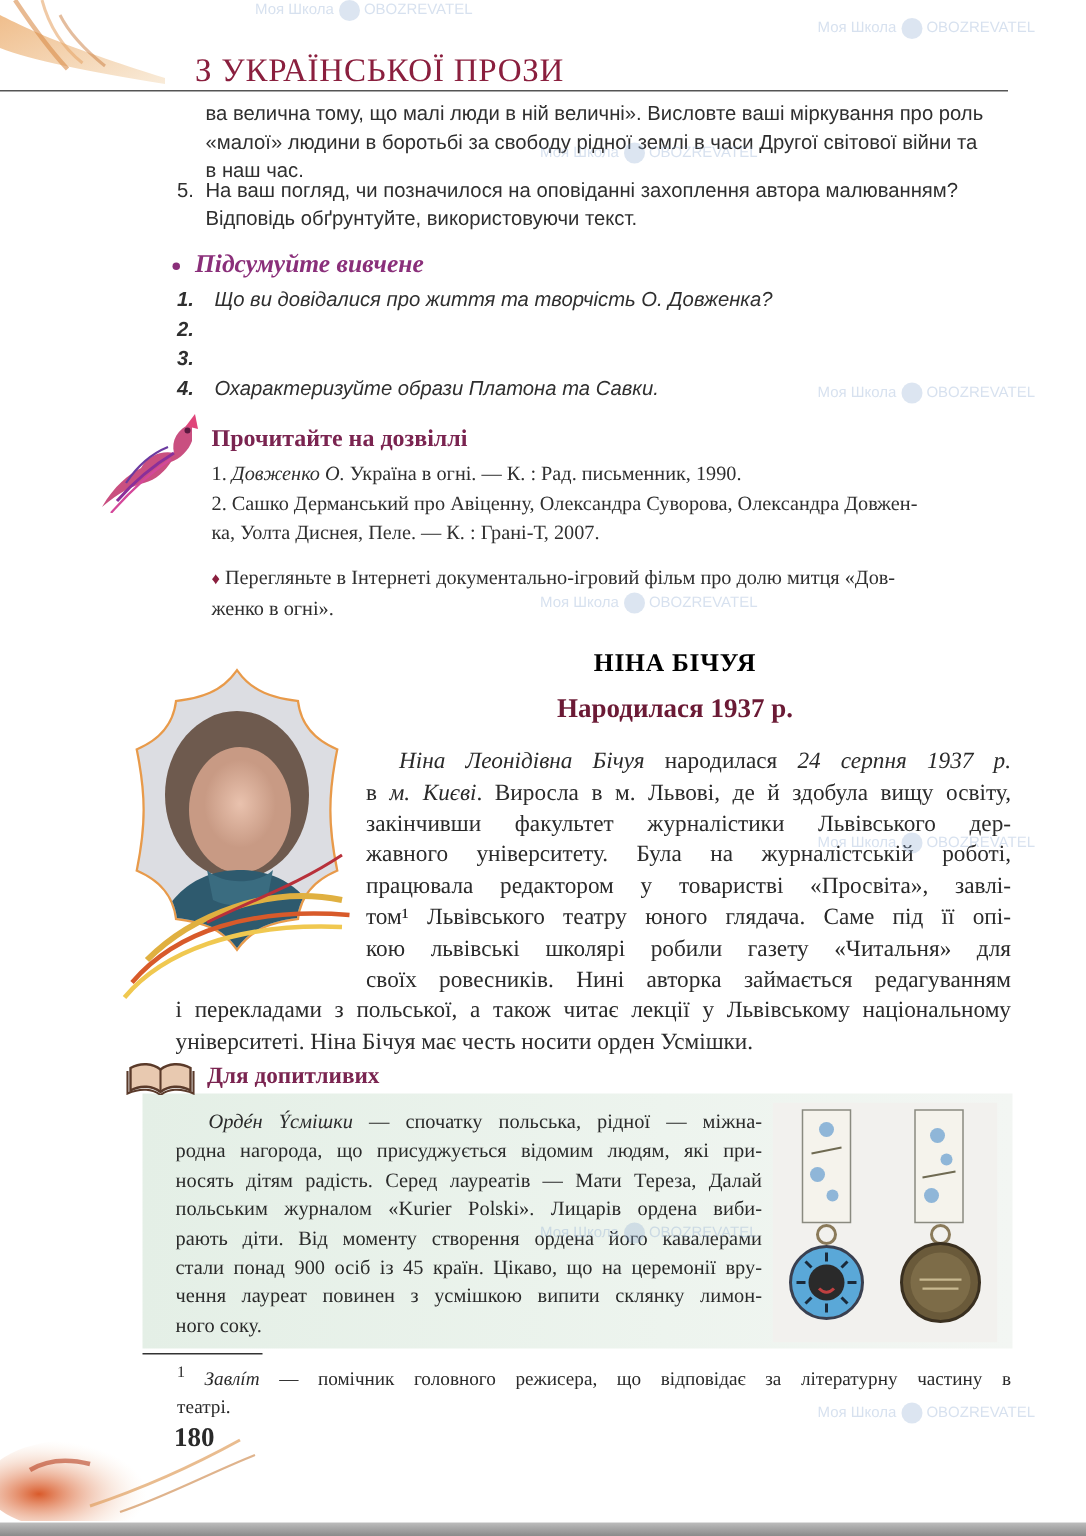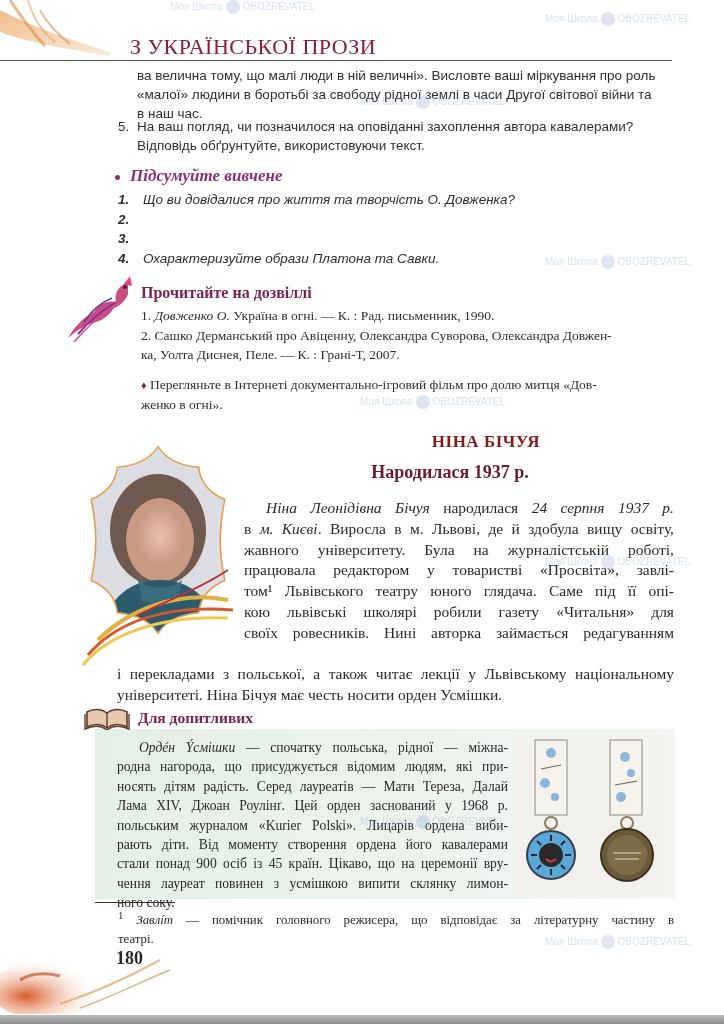--- a/index.html
+++ b/index.html
@@ -28,21 +28,21 @@
   .sum-list { left:118px; top:190px; width:560px; }
   .sum-list .it { display:flex; font-family:"Liberation Sans", sans-serif; font-size:13.5px; line-height:19.5px; color:#2f2f2f; }
   .sum-list .n { width:25px; font-weight:bold; }
 
   .bird { left:58px; top:272px; width:80px; height:70px; }
   .read-title { left:141px; top:284px; font-family:"Liberation Serif", serif; font-weight:bold; font-size:16px; color:#7a2450; }
   .read-list { left:141px; top:306px; width:532px; font-family:"Liberation Serif", serif; font-size:13.5px; line-height:19.5px; color:#2f2f2f; text-align:justify; }
   .read-list .gap { height:10px; }
   .diamond { color:#8a1f3e; font-size:11px; }
 
-  .bio-name { left:360px; top:432px; width:180px; text-align:right; font-family:"Liberation Serif", serif; font-weight:bold; font-size:17px; color:#7f1d1d; letter-spacing:0.5px; }
+  .bio-name { left:360px; top:432px; width:180px; text-align:center; font-family:"Liberation Serif", serif; font-weight:bold; font-size:17px; color:#000000; letter-spacing:0.5px; }
   .bio-born { left:320px; top:462px; width:260px; text-align:center; font-family:"Liberation Serif", serif; font-weight:bold; font-size:18px; color:#6b1a35; }
 
   .portrait { left:78px; top:440px; width:160px; height:230px; }
 
   .bio-text { font-family:"Liberation Serif", serif; font-size:15.5px; line-height:20.8px; color:#2a2a2a; }
   .bio-right { left:244px; top:498px; width:430px; }
   .bio-full { left:117px; top:664px; width:557px; }
   .bio-text .line { text-align:justify; text-align-last:justify; }
   .bio-text .line.last { text-align-last:left; }
   .it { font-style:italic; }
@@ -89,21 +89,21 @@
 <div class="abs header-rule"></div>
 
 <div class="abs p-text cont">
   <span class="line">ва велична тому, що малі люди в ній величні». Висловте ваші міркування про роль</span>
   <span class="line">«малої» людини в боротьбі за свободу рідної землі в часи Другої світової війни та</span>
   <span class="line">в наш час.</span>
 </div>
 <div class="abs p-text q5">
   <span class="num">5.</span>
   <div class="body">
-    <span class="line">На ваш погляд, чи позначилося на оповіданні захоплення автора кавалерами?</span>
+    <span class="line">На ваш погляд, чи позначилося на оповіданні захоплення автора малюванням?</span>
     <span class="line">Відповідь обґрунтуйте, використовуючи текст.</span>
   </div>
 </div>
 
 <div class="abs sum-title">
   <span class="bullet-dot"></span><span>Підсумуйте вивчене</span>
 </div>
 <div class="abs sum-list">
   <div class="it">
       <span class="n">1.</span>
@@ -162,20 +162,21 @@
   </g>
   <path d="M20 200 C50 170 100 150 150 160" stroke="#e0b040" stroke-width="4" fill="none"></path>
   <path d="M10 215 C40 180 90 165 155 170" stroke="#d85a2a" stroke-width="3" fill="none"></path>
   <path d="M5 225 C30 195 80 175 150 178" stroke="#f0c850" stroke-width="3" fill="none"></path>
   <path d="M60 175 C90 160 120 150 150 130" stroke="#b8303a" stroke-width="2" fill="none"></path>
 </svg>
 
 <div class="abs bio-text bio-right">
   <span class="line" style="text-indent:22px;"><span class="it">Ніна Леонідівна Бічуя</span><span> народилася </span><span class="it">24 серпня 1937 р.</span></span>
   <span class="line"><span>в </span><span class="it">м. Києві</span><span>. Виросла в м. Львові, де й здобула вищу освіту,</span></span>
+  <span class="line">закінчивши факультет журналістики Львівського дер-</span>
   <span class="line">жавного університету. Була на журналістській роботі,</span>
   <span class="line">працювала редактором у товаристві «Просвіта», завлі-</span>
   <span class="line">том¹ Львівського театру юного глядача. Саме під її опі-</span>
   <span class="line">кою львівські школярі робили газету «Читальня» для</span>
   <span class="line">своїх ровесників. Нині авторка займається редагуванням</span>
 </div>
 <div class="abs bio-text bio-full">
   <span class="line">і перекладами з польської, а також читає лекції у Львівському національному</span>
   <span class="line last">університеті. Ніна Бічуя має честь носити орден Усмішки.</span>
 </div>
@@ -184,21 +185,20 @@
 <svg class="abs book-icon" viewBox="0 0 46 24">
   <path d="M3 6 C10 2 18 3 23 7 C28 3 36 2 43 6 L43 21 C36 17 28 18 23 22 C18 18 10 17 3 21 Z" fill="#e8c9b0" stroke="#5a3a2a" stroke-width="1.6"></path>
   <path d="M23 7 L23 22" stroke="#5a3a2a" stroke-width="1.4"></path>
   <path d="M1 8 L1 23 C10 19 18 20 23 24 C28 20 36 19 45 23 L45 8" fill="none" stroke="#5a3a2a" stroke-width="1.4"></path>
 </svg>
 <div class="abs curious-title">Для допитливих</div>
 <div class="abs box-text">
   <span class="line" style="text-indent:22px;"><span class="it">Ордéн Ýсмішки</span><span> — спочатку польська, рідної — міжна-</span></span>
   <span class="line">родна нагорода, що присуджується відомим людям, які при-</span>
   <span class="line">носять дітям радість. Серед лауреатів — Мати Тереза, Далай</span>
-  <span class="line">Лама XIV, Джоан Роулінґ. Цей орден заснований у 1968 р.</span>
   <span class="line">польським журналом «Kurier Polski». Лицарів ордена виби-</span>
   <span class="line">рають діти. Від моменту створення ордена його кавалерами</span>
   <span class="line">стали понад 900 осіб із 45 країн. Цікаво, що на церемонії вру-</span>
   <span class="line">чення лауреат повинен з усмішкою випити склянку лимон-</span>
   <span class="line last">ного соку.</span>
 </div>
 
 <svg class="abs medals" viewBox="0 0 150 160">
   <rect x="0" y="0" width="150" height="160" fill="#f2f1ee"></rect>
 

